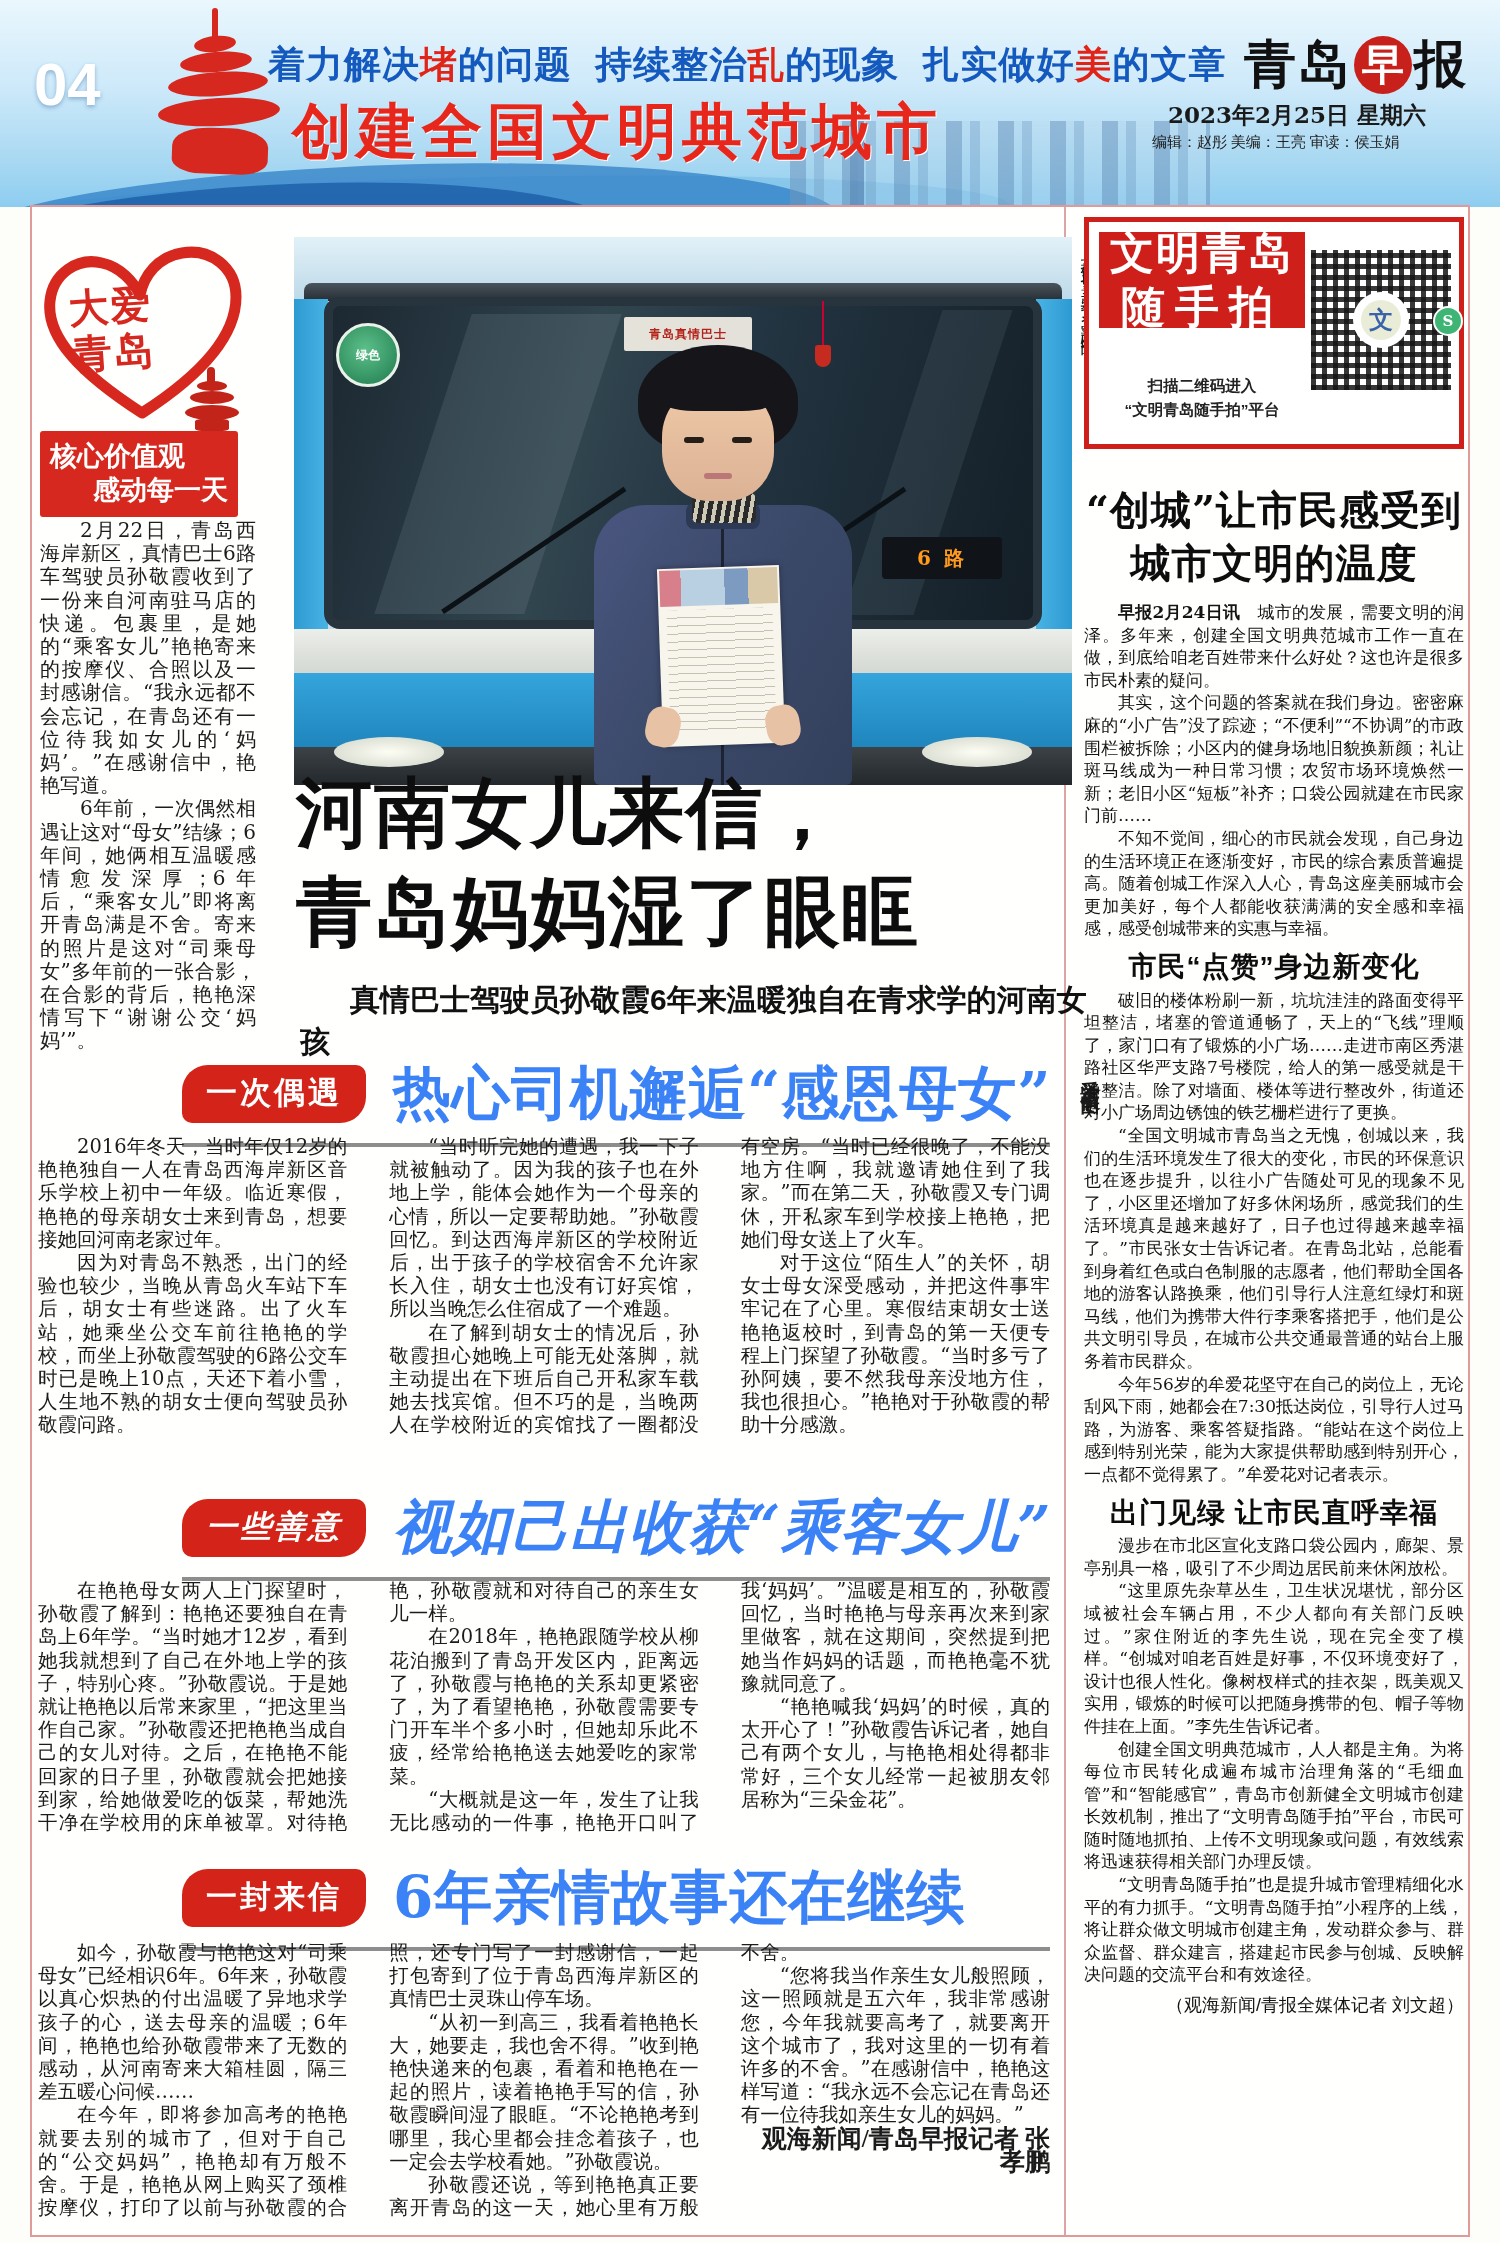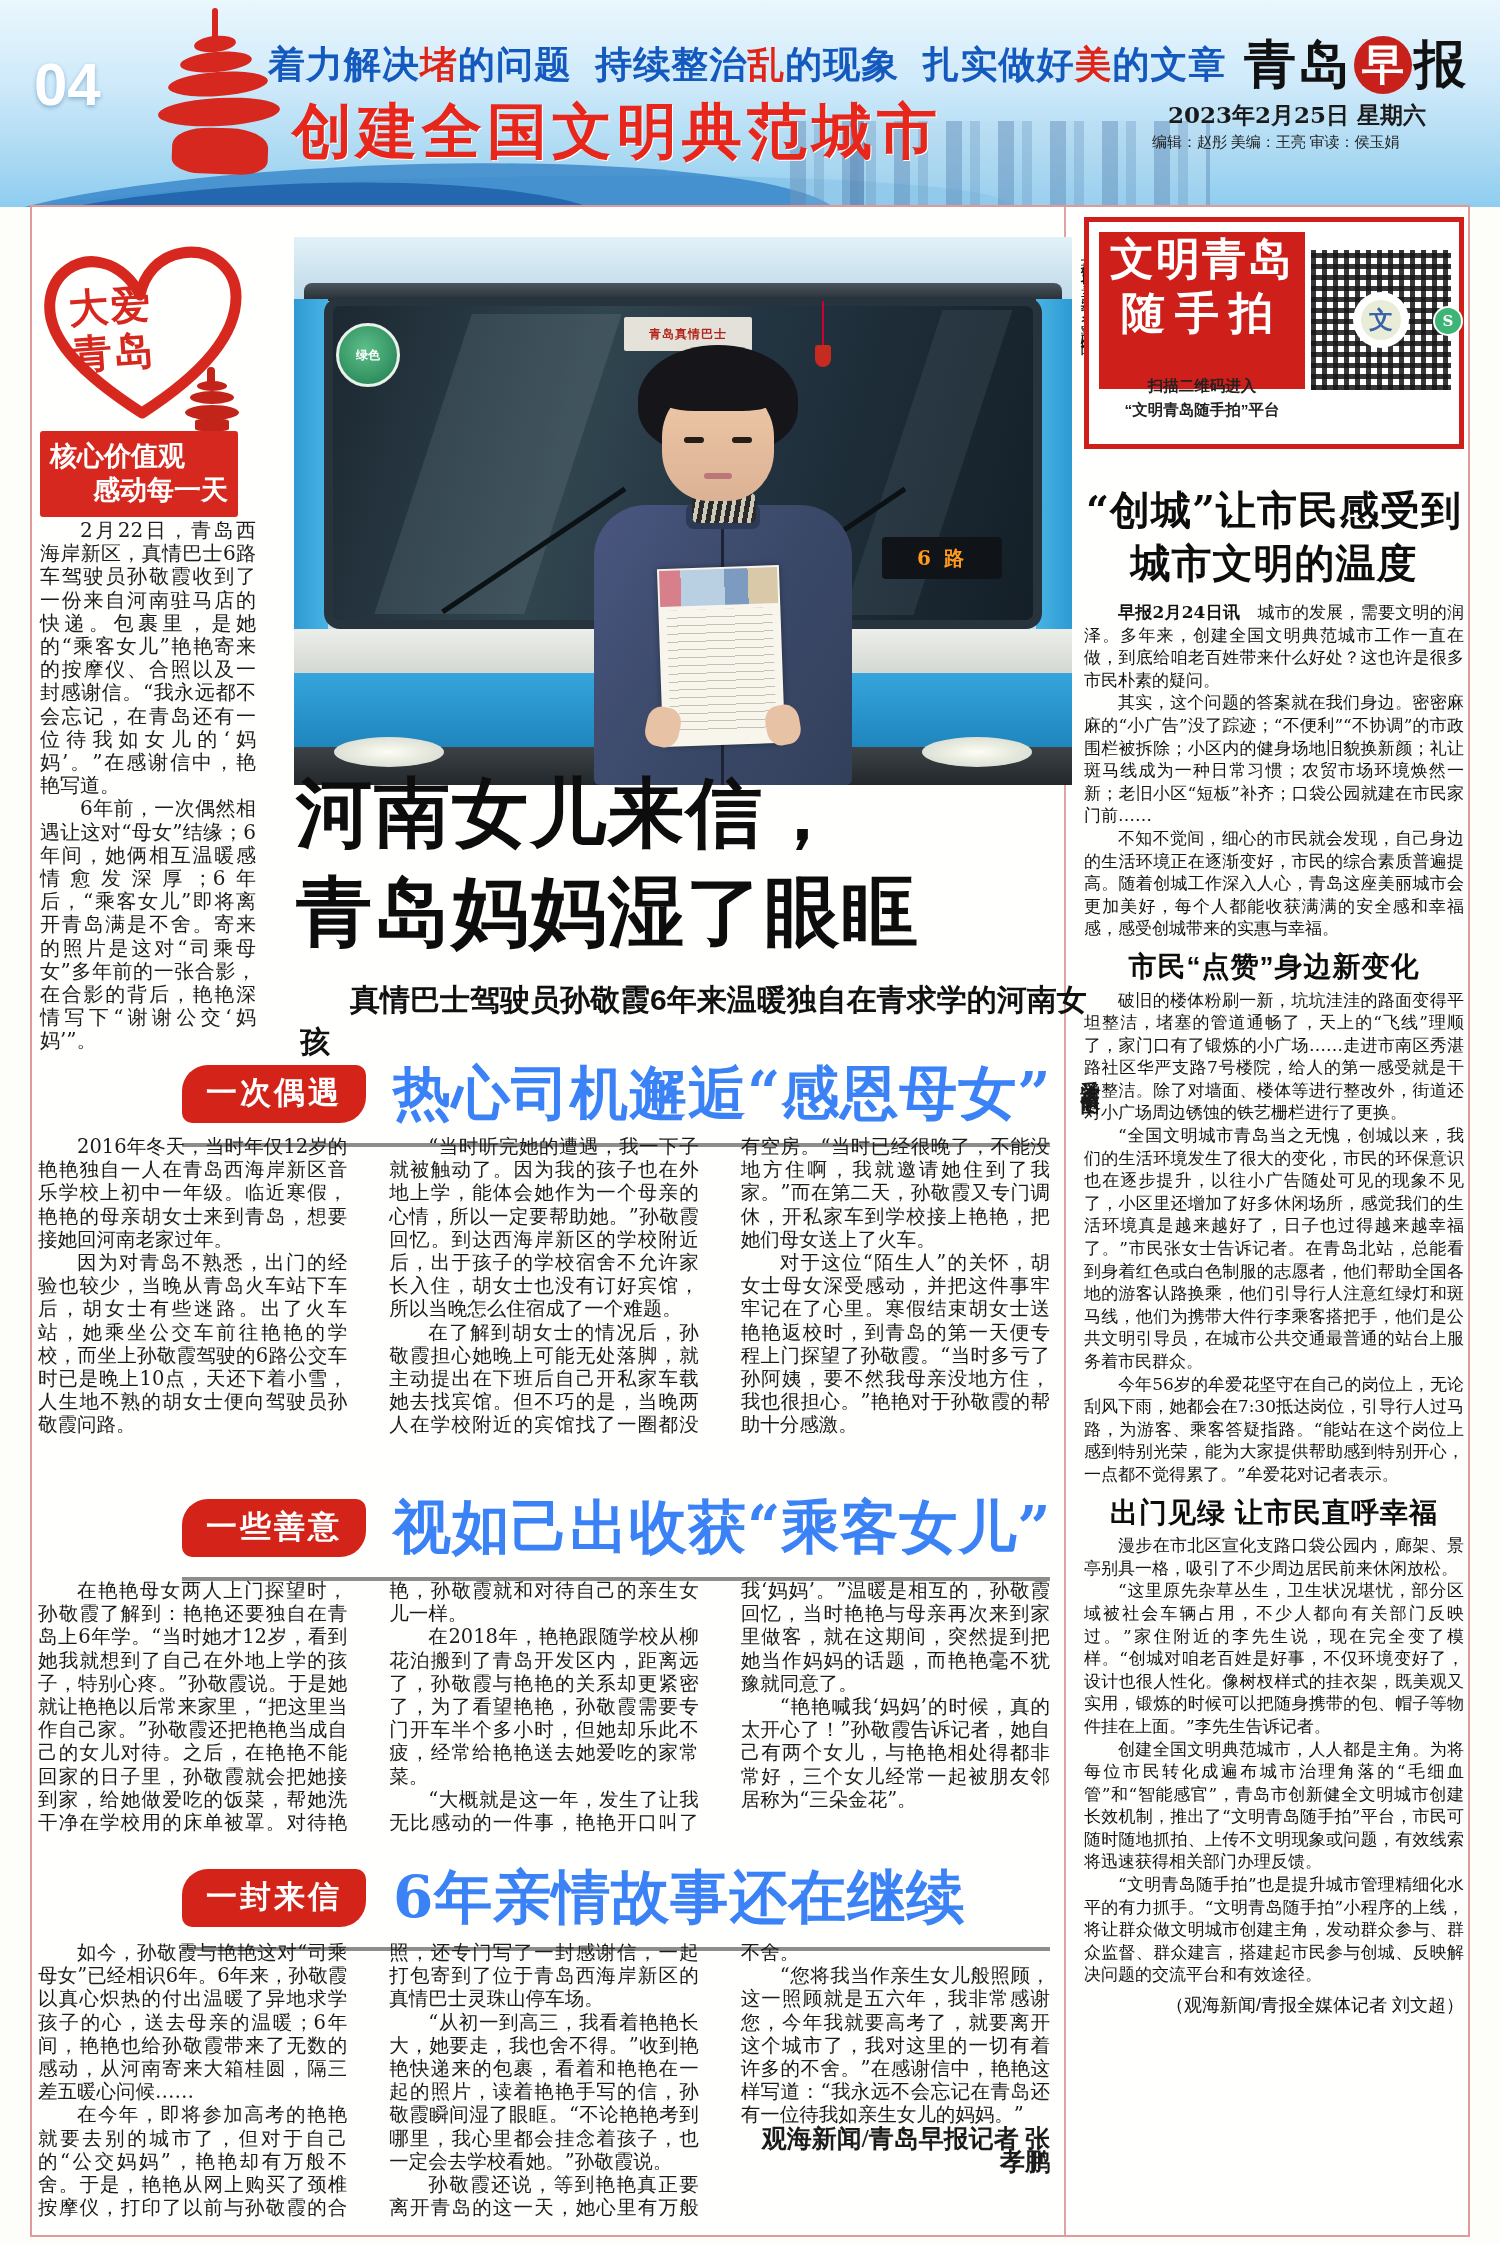--- a/index.html
+++ b/index.html
@@ -137,28 +137,28 @@
   .pill { background:#d42318; color:#fff; font-family:"Liberation Sans",sans-serif; font-weight:bold;
           font-size:31px; padding:7px 24px 9px; border-radius:26px 10px 26px 10px; letter-spacing:3px; white-space:nowrap; }
   .sec-title { font-weight:bold; font-size:58px; color:#3b82f6; margin-left:27px; letter-spacing:1px; white-space:nowrap; }
   .sec-underline { margin-top:10px; height:4px; background:#8d8d8d; width:100%; }
   .sec-text { position:absolute; left:6px; width:1012px; column-gap:42px; column-count:3;
               font-size:19.5px; line-height:23.2px; text-align:justify; color:#1b1b1b; }
   .sec-text p { text-indent:2em; }
   .byline-main { text-indent:0 !important; text-align:right; font-weight:bold; font-family:Liberation Serif, serif; font-size:25px; }
 
   #sec1-h { top:848px; } #sec1-t { top:928px; height:350px; }
-  #sec2-h { top:1282px; } #sec2-t { top:1372px; height:288px; }
+  #sec2-h { top:1282px;font-style:italic; } #sec2-t { top:1372px; height:288px; }
   #sec3-h { top:1652px; } #sec3-t { top:1734px; height:292px; }
 
   
   .right-col { position:absolute; left:1052px; top:10px; width:380px; height:2014px; overflow:hidden; }
   .promo-box { position:relative; width:100%; height:232px; border:5px solid #cf1f1a; background:#fff; }
-  .promo-red { position:absolute; left:10px; top:10px; width:206px; height:157px; background:#cf1f1a; color:#fff;
-               display:flex; flex-direction:column; align-items:center; justify-content:flex-start; }
+  .promo-red { position:absolute; left:10px; top:10px; width:206px; height:96px; background:#cf1f1a; color:#fff;
+               display:flex; flex-direction:column; align-items:center; justify-content:center; }
   .promo-red .pr1 { font-weight:bold; font-size:44px; letter-spacing:2px; line-height:54px; }
   .promo-red .pr2 { font-weight:bold; font-size:44px; letter-spacing:10px; line-height:54px; }
   .promo-scan { position:absolute; left:0; top:152px; width:226px; text-align:center;
                 font-family:"Liberation Sans",sans-serif; font-weight:bold; font-size:15.5px; line-height:24px; color:#222; }
   .qr { position:absolute; right:8px; top:28px; width:140px; height:140px;
         background:
           repeating-linear-gradient(0deg, rgba(20,20,20,.85) 0 5px, transparent 5px 11px),
           repeating-linear-gradient(90deg, rgba(20,20,20,.85) 0 5px, #fff 5px 11px); }
   .qr-center { position:absolute; left:42px; top:42px; width:56px; height:56px; border-radius:50%; background:#fff;
                display:flex; align-items:center; justify-content:center; }

